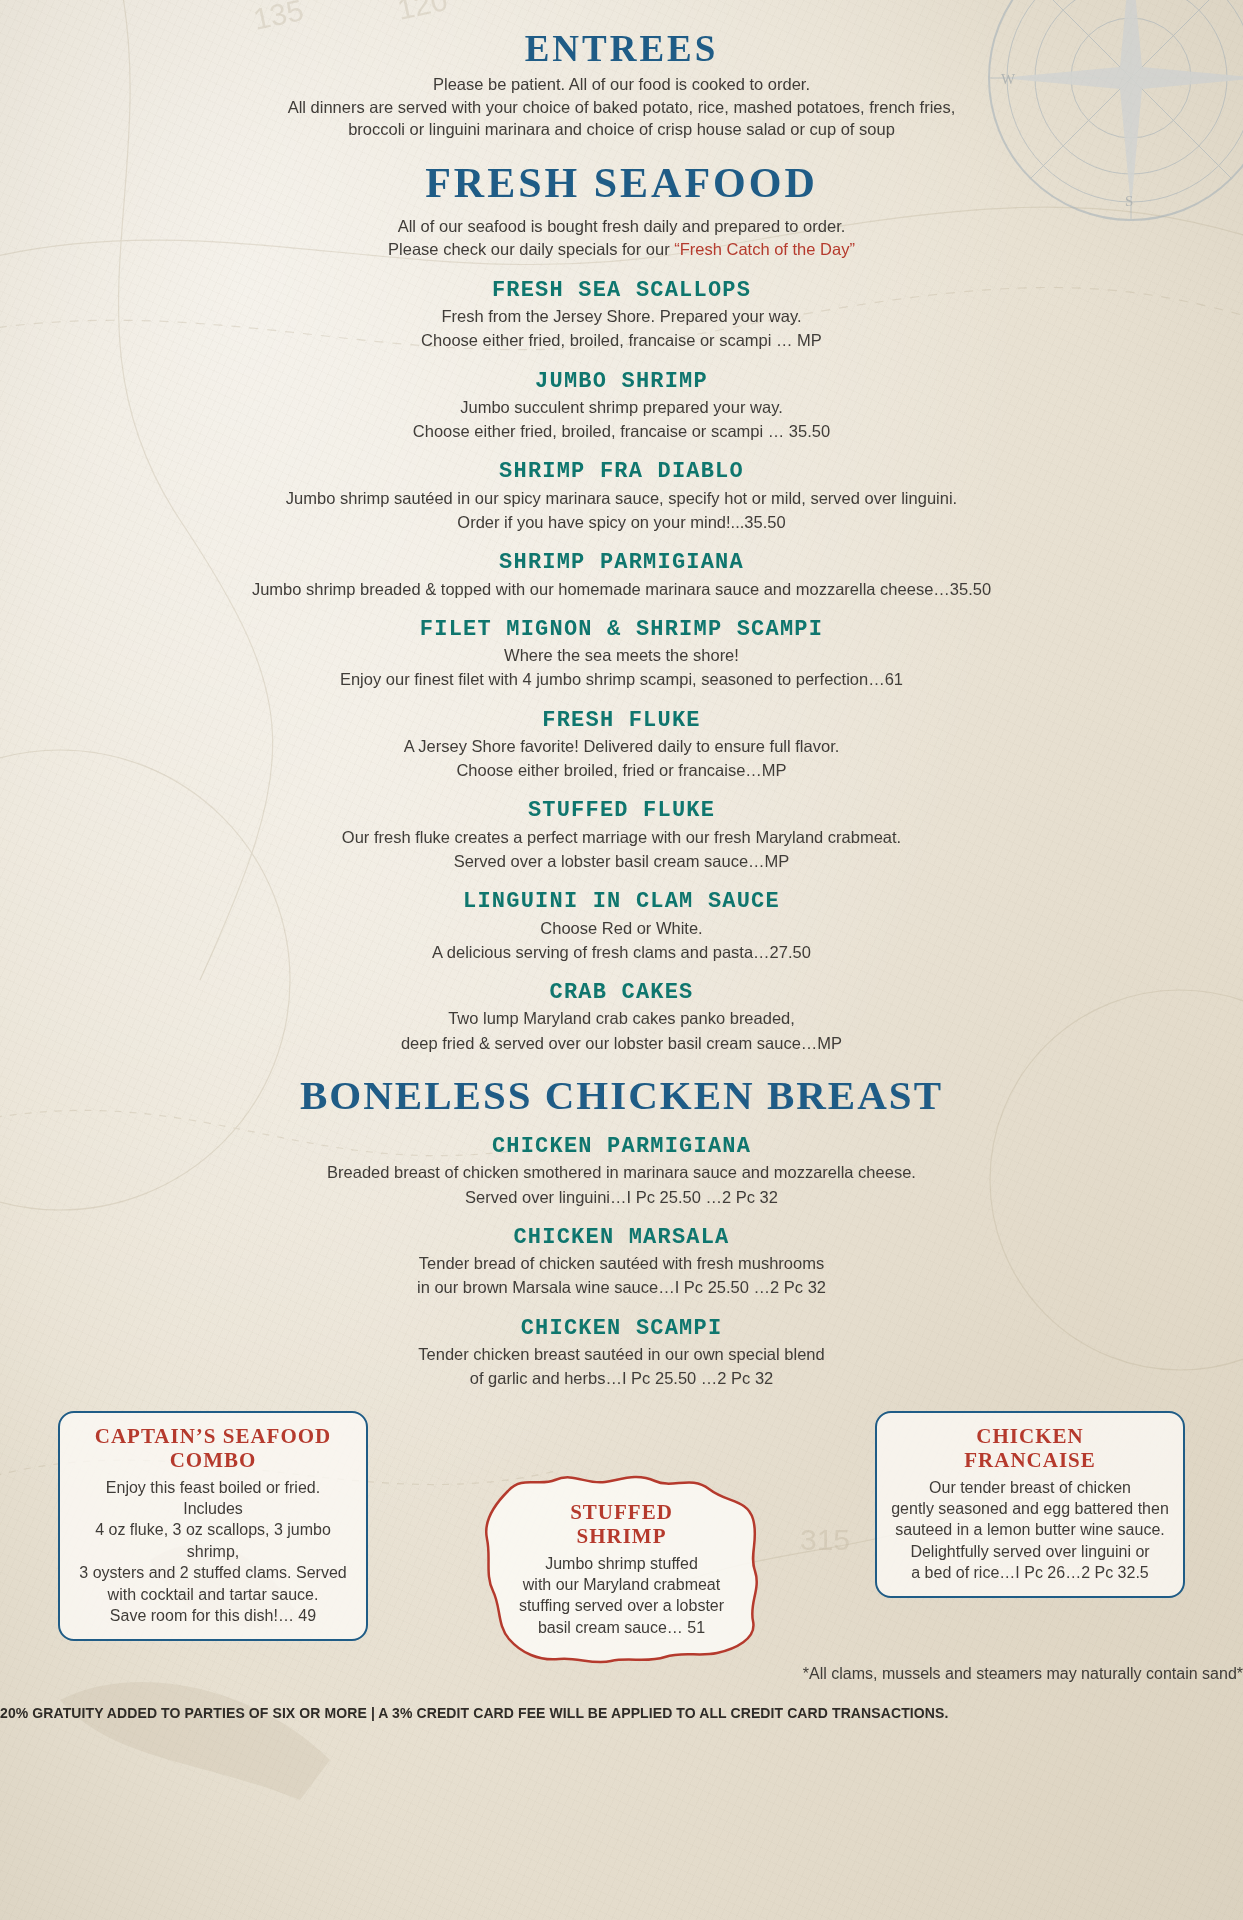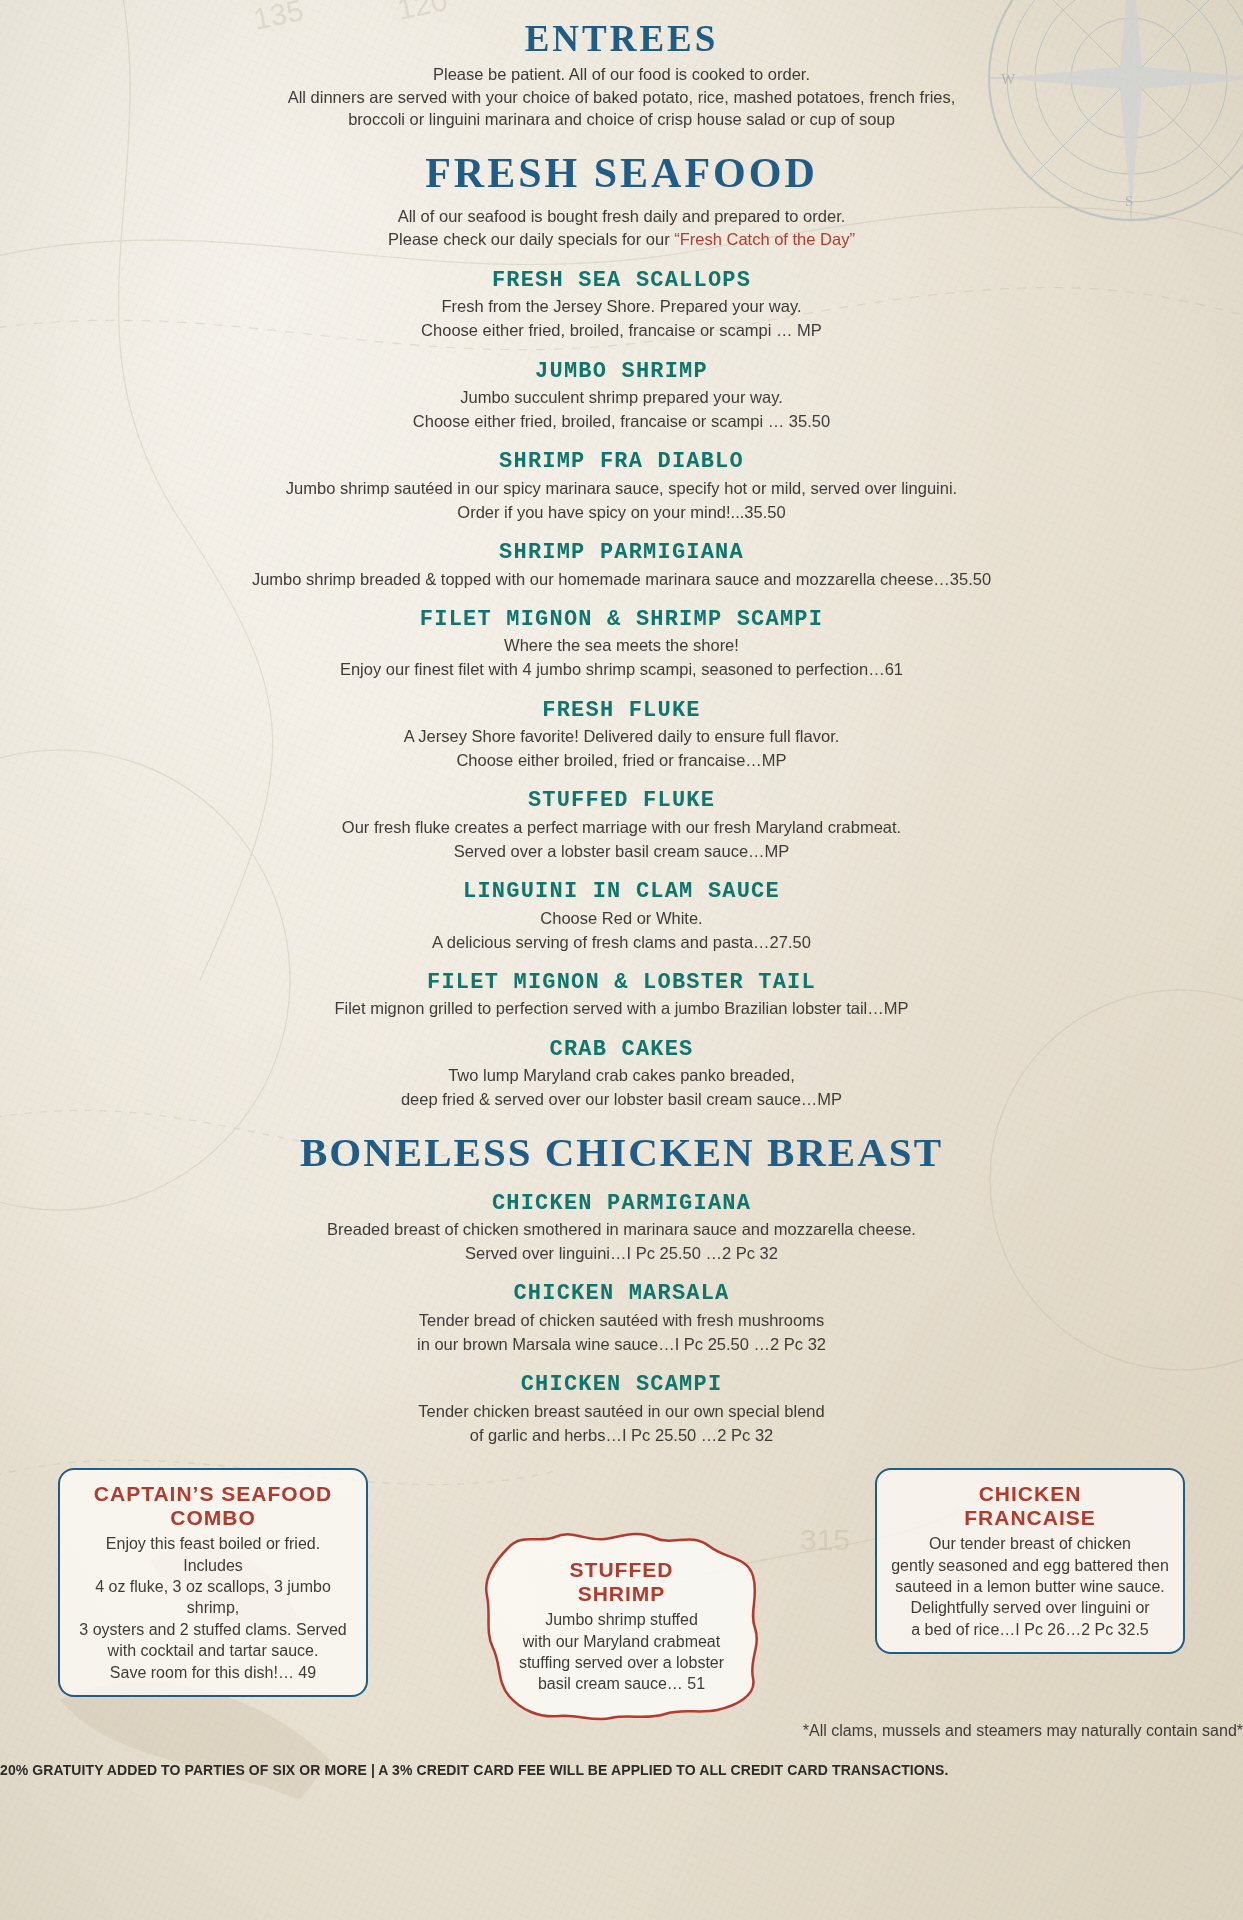--- a/index.html
+++ b/index.html
@@ -43,21 +43,21 @@
     right: -38px;
     top: -72px;
     width: 300px;
     height: 300px;
     opacity: 0.5;
   }
   .content {
     position: relative;
     z-index: 4;
     width: 1243px;
-    padding-top: 20px;
+    padding-top: 30px;
     box-sizing: border-box;
   }
 
   .sect-title {
     font-family: "Liberation Serif", serif;
     color: #1f5c86;
     letter-spacing: 2px;
     font-weight: bold;
     text-align: center;
     line-height: 1.05;
@@ -123,21 +123,21 @@
     width: 310px;
     border: 2.5px solid #1f5c86;
   }
   .box-right {
     right: 58px;
     top: 0;
     width: 310px;
     border: 2.5px solid #1f5c86;
   }
   .box-title {
-    font-family: Liberation Sans, sans-serif;
+    font-family: Liberation Serif, serif;
     color: #b53a2d;
     font-weight: bold;
     font-size: 21px;
     letter-spacing: 1px;
     line-height: 1.12;
     margin-bottom: 4px;
   }
   .box-desc {
     font-size: 16px;
     line-height: 1.34;
@@ -278,24 +278,20 @@
     </div>
     <div class="item">
       <div class="item-name">STUFFED FLUKE</div>
       <div class="item-desc">Our fresh fluke creates a perfect marriage with our fresh Maryland crabmeat.</div>
       <div class="item-desc">Served over a lobster basil cream sauce…MP</div>
     </div>
     <div class="item">
       <div class="item-name">LINGUINI IN CLAM SAUCE</div>
       <div class="item-desc">Choose Red or White.</div>
       <div class="item-desc">A delicious serving of fresh clams and pasta…27.50</div>
-    </div>
-    <div class="item">
-      <div class="item-name">FILET MIGNON &amp; LOBSTER TAIL</div>
-      <div class="item-desc">Filet mignon grilled to perfection served with a jumbo Brazilian lobster tail…MP</div>
     </div>
     <div class="item">
       <div class="item-name">CRAB CAKES</div>
       <div class="item-desc">Two lump Maryland crab cakes panko breaded,</div>
       <div class="item-desc">deep fried &amp; served over our lobster basil cream sauce…MP</div>
     </div>
   </div>
 
   <div>
     <div class="sect-title t-boneless">BONELESS CHICKEN BREAST</div>

